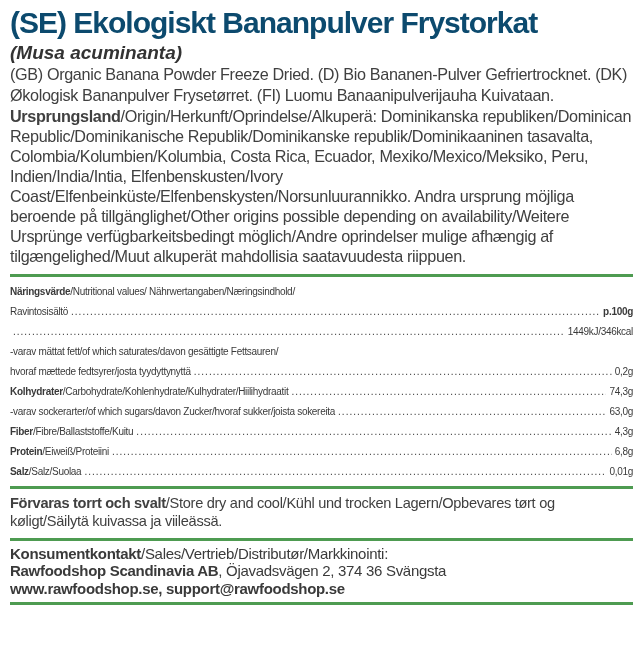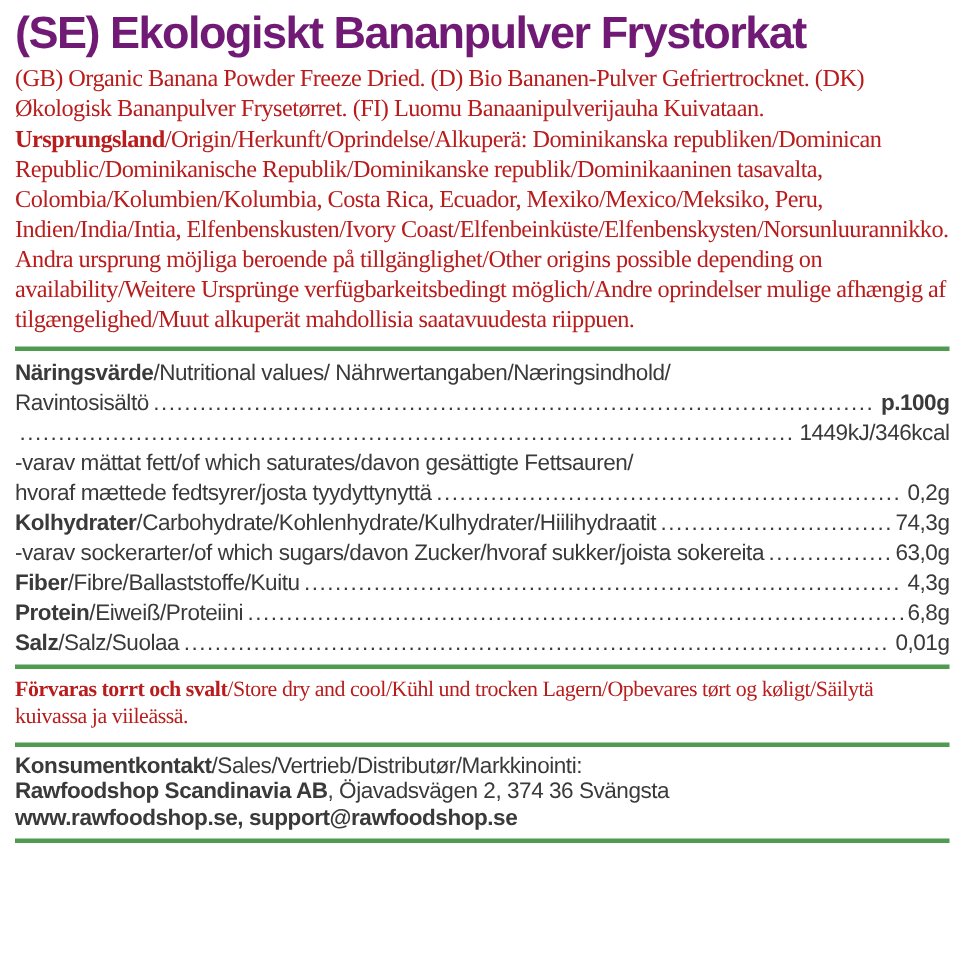--- a/index.html
+++ b/index.html
@@ -11,53 +11,52 @@
     color: #3a3a3a;
   }
   .label-container { padding: 8px 10px 0 10px; }
 
   .title {
     margin: 0 0 3px 0;
     font-size: 30px;
     line-height: 1.02;
     font-weight: 700;
     letter-spacing: -1px;
-    color: #701a75;
+    color: #0c4a6e;
     white-space: nowrap;
   }
   .latin {
     margin: 0;
     font-size: 19px;
     font-weight: 700;
     font-style: italic;
     line-height: 1.15;
     color: #333333;
   }
   .para {
     margin: 1px 0 0 0;
     font-size: 16.2px;
     line-height: 1.24;
     letter-spacing: -0.35px;
-    color: #b91c1c;
-    font-family: Liberation Serif, serif;
+    color: #404040;
   }
   .para .b, .b { font-weight: 700; }
   .origin-para { margin-bottom: 8px; }
 
   .rule {
     height: 3px;
     background: #4e9b51;
     border: none;
   }
   .rule-1 { margin: 8px 0 5px 0; }
   .rule-2 { margin: 4px 0 6px 0; }
   .rule-3 { margin: 7px 0 4px 0; }
   .rule-4 { margin: 5px 0 0 0; }
 
-  .nutrition { font-size: 15px; letter-spacing: -0.3px; }
+  .nutrition { font-size: 10px; letter-spacing: -0.3px; }
   .nrow {
     display: flex;
     align-items: baseline;
     line-height: 20px;
     white-space: nowrap;
   }
   .nrow .lbl { flex: 0 0 auto; }
   .leader {
     flex: 1 1 auto;
     overflow: hidden;
@@ -83,20 +82,21 @@
   .contact .line { margin: 0; }
   .contact .line3 { font-weight: 700; }
 </style>
 </head>
 <body>
 
 <div class="label-container">
 
   <h1 class="title">(SE) Ekologiskt Bananpulver Frystorkat</h1>
 
+  <p class="latin">(Musa acuminanta)</p>
 
   <p class="para">(GB) Organic Banana Powder Freeze Dried. (D) Bio Bananen-Pulver Gefriertrocknet. (DK) Økologisk Bananpulver Frysetørret. (FI) Luomu Banaanipulverijauha Kuivataan.</p>
 
   <p class="para origin-para"><span class="b">Ursprungsland</span><span>/Origin/Herkunft/Oprindelse/Alkuperä: Dominikanska republiken/Dominican Republic/Dominikanische Republik/Dominikanske republik/Dominikaaninen tasavalta, Colombia/Kolumbien/Kolumbia, Costa Rica, Ecuador, Mexiko/Mexico/Meksiko, Peru, Indien/India/Intia, Elfenbenskusten/Ivory Coast/Elfenbeinküste/Elfenbenskysten/Norsunluurannikko. Andra ursprung möjliga beroende på tillgänglighet/Other origins possible depending on availability/Weitere Ursprünge verfügbarkeitsbedingt möglich/Andre oprindelser mulige afhængig af tilgængelighed/Muut alkuperät mahdollisia saatavuudesta riippuen.</span></p>
 
   <div class="rule rule-1"></div>
 
   <div class="nutrition">
 
     <div class="nrow plain">

